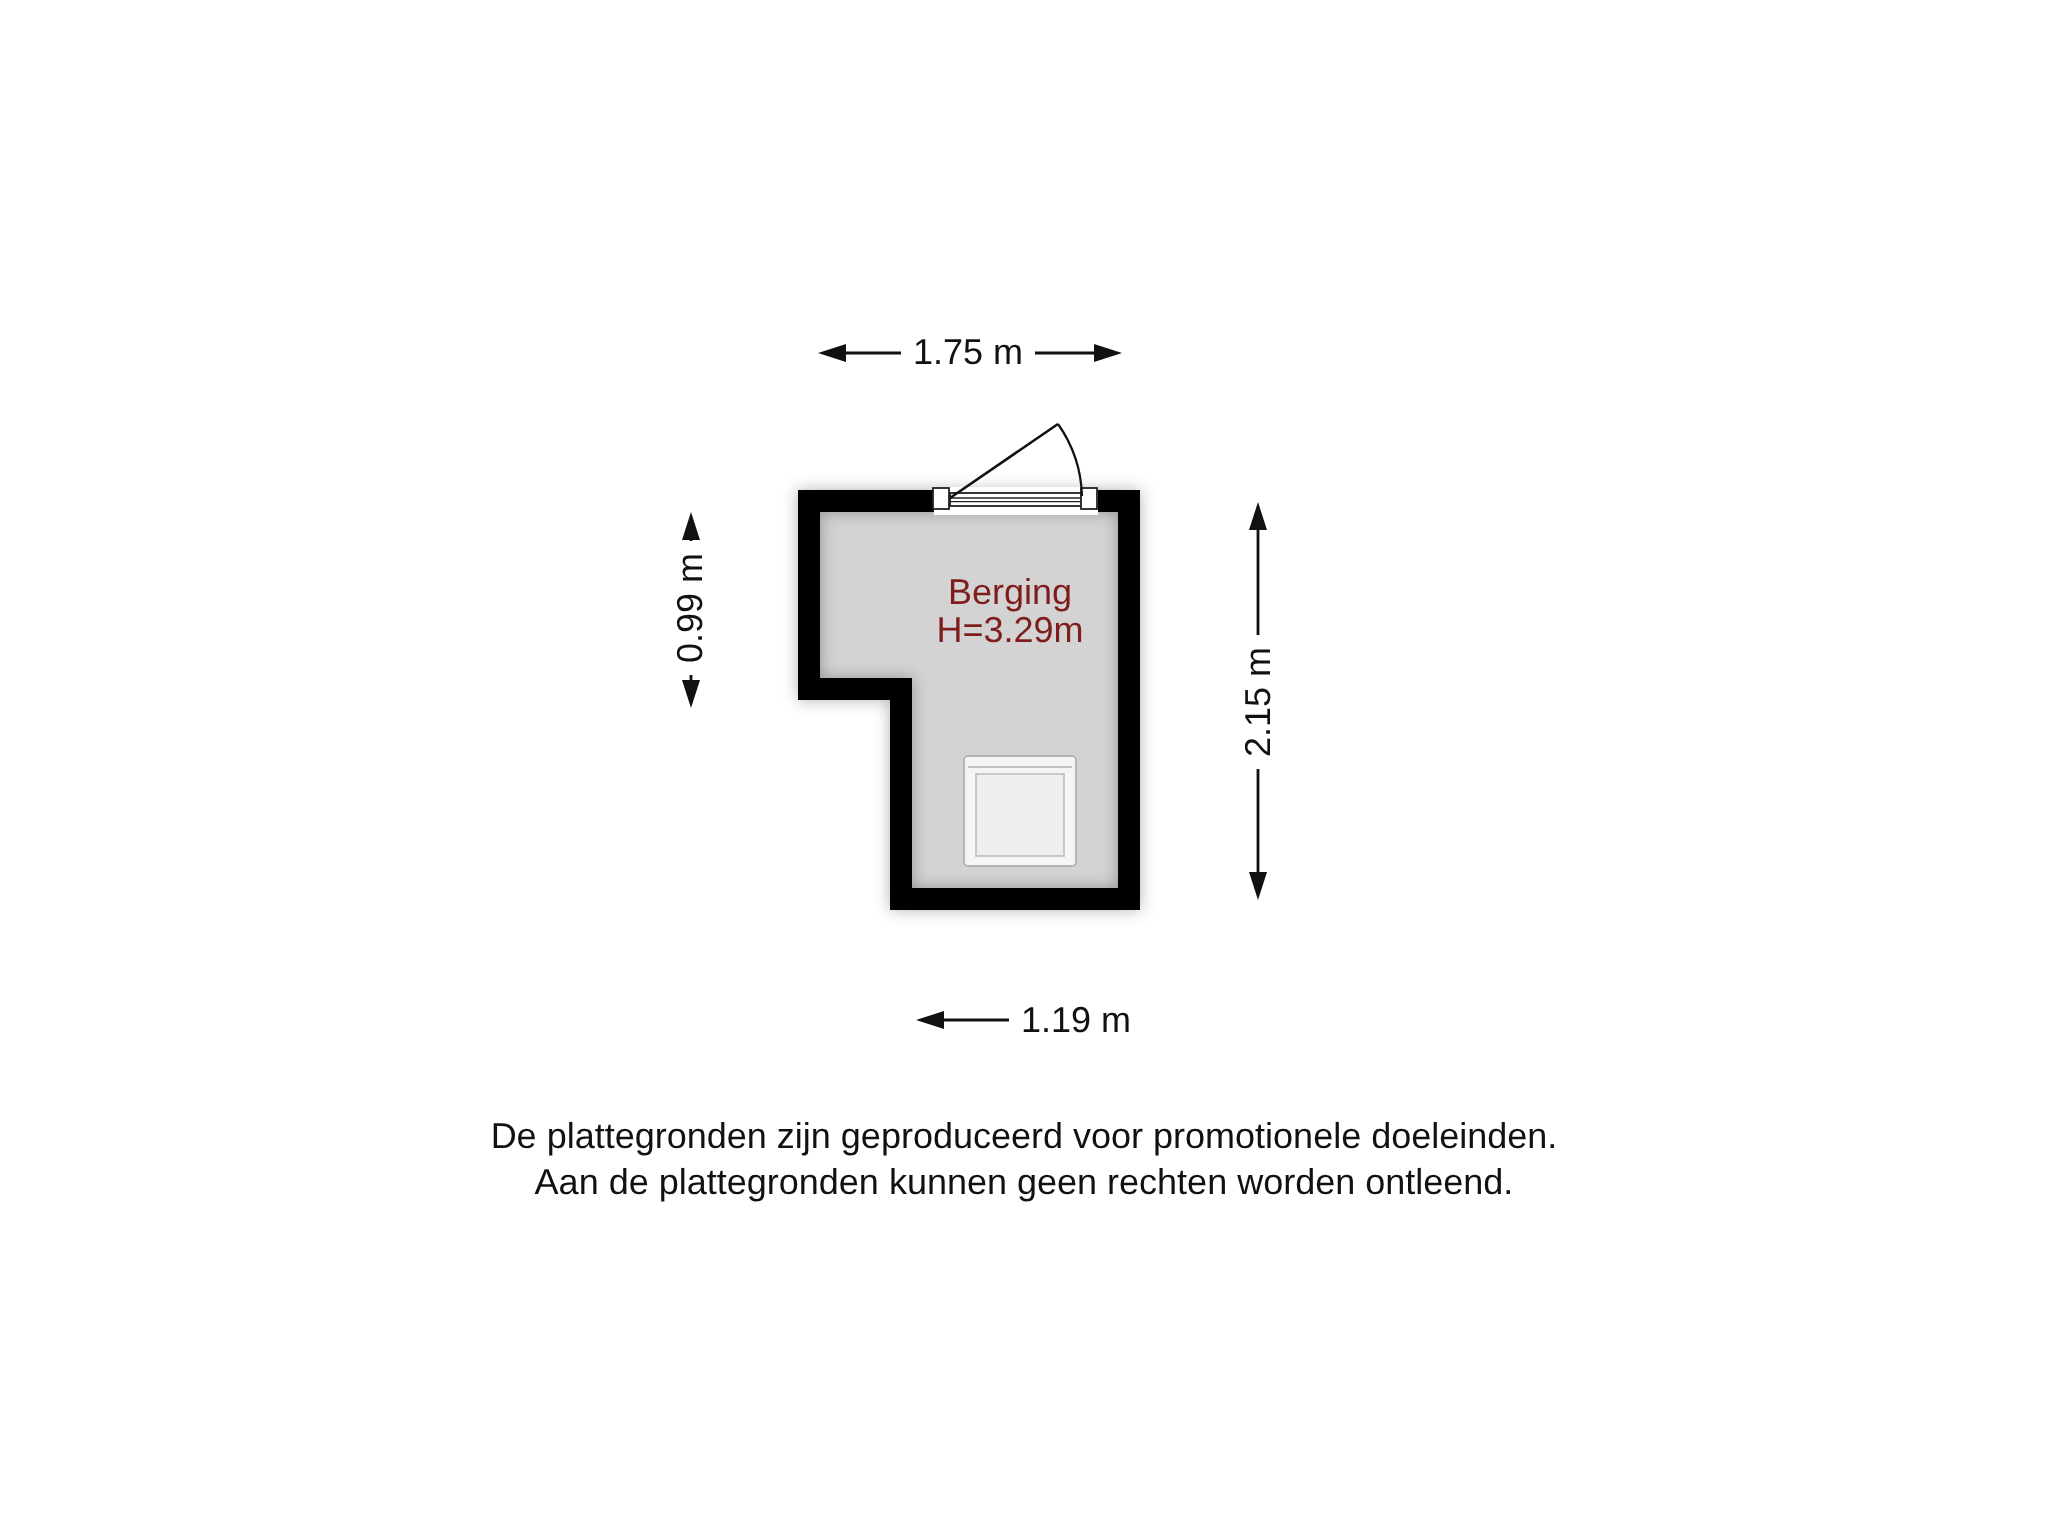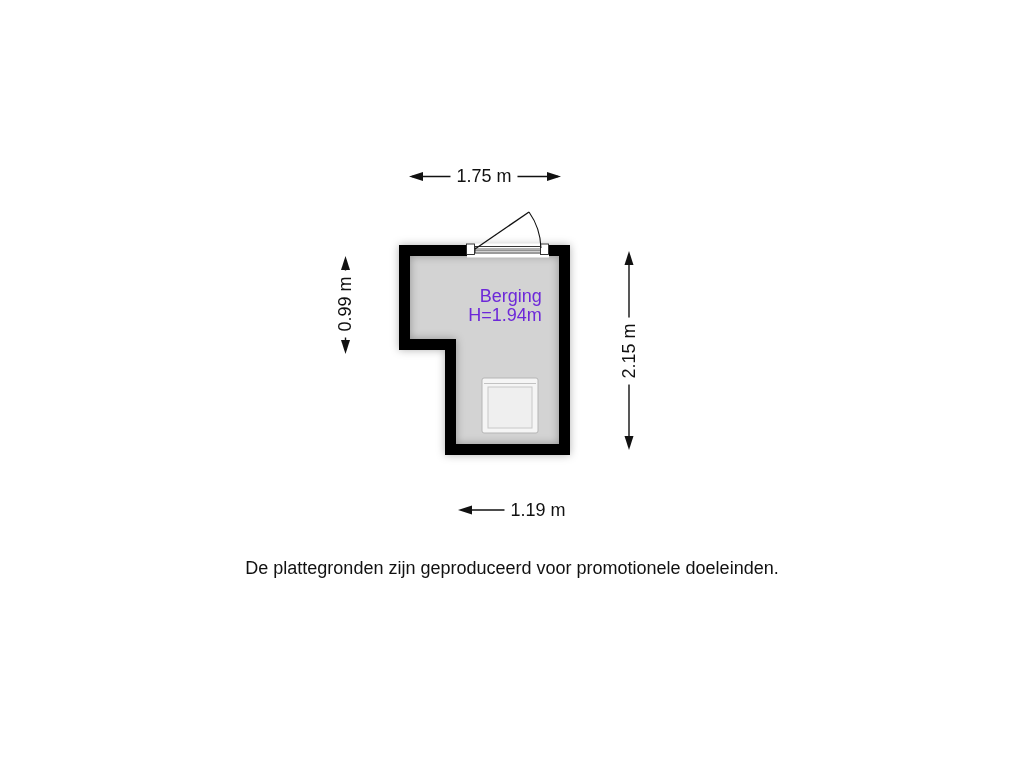--- a/index.html
+++ b/index.html
@@ -33,24 +33,24 @@
     line-height: 20px;
   }
   .dim-label.vertical {
     transform: translate(-50%, -50%) rotate(-90deg);
   }
   #room-label {
     position: absolute;
     left: 505px;
     top: 306px;
     transform: translate(-50%, -50%);
-    text-align: right;
+    text-align: center;
     font-size: 18px;
     line-height: 19px;
-    color: #6d28d9;
+    color: #7f1d1d;
     white-space: nowrap;
   }
   #disclaimer {
     position: absolute;
     left: 0;
     top: 557px;
     width: 1024px;
     text-align: center;
     font-size: 18px;
     line-height: 23px;
@@ -119,20 +119,21 @@
   <div class="dim-label" style="left:484px; top:176px;">1.75 m</div>
 
   <div class="dim-label" style="left:538px; top:510px;">1.19 m</div>
 
   <div class="dim-label vertical" style="left:345px; top:304px;">0.99 m</div>
 
   <div class="dim-label vertical" style="left:629px; top:351px;">2.15 m</div>
 
   <div id="room-label">
     <div>Berging</div>
-    <div>H=1.94m</div>
+    <div>H=3.29m</div>
   </div>
 
   <div id="disclaimer">
     <div>De plattegronden zijn geproduceerd voor promotionele doeleinden.</div>
+    <div>Aan de plattegronden kunnen geen rechten worden ontleend.</div>
   </div>
 
 </div>
 
 </body></html>

